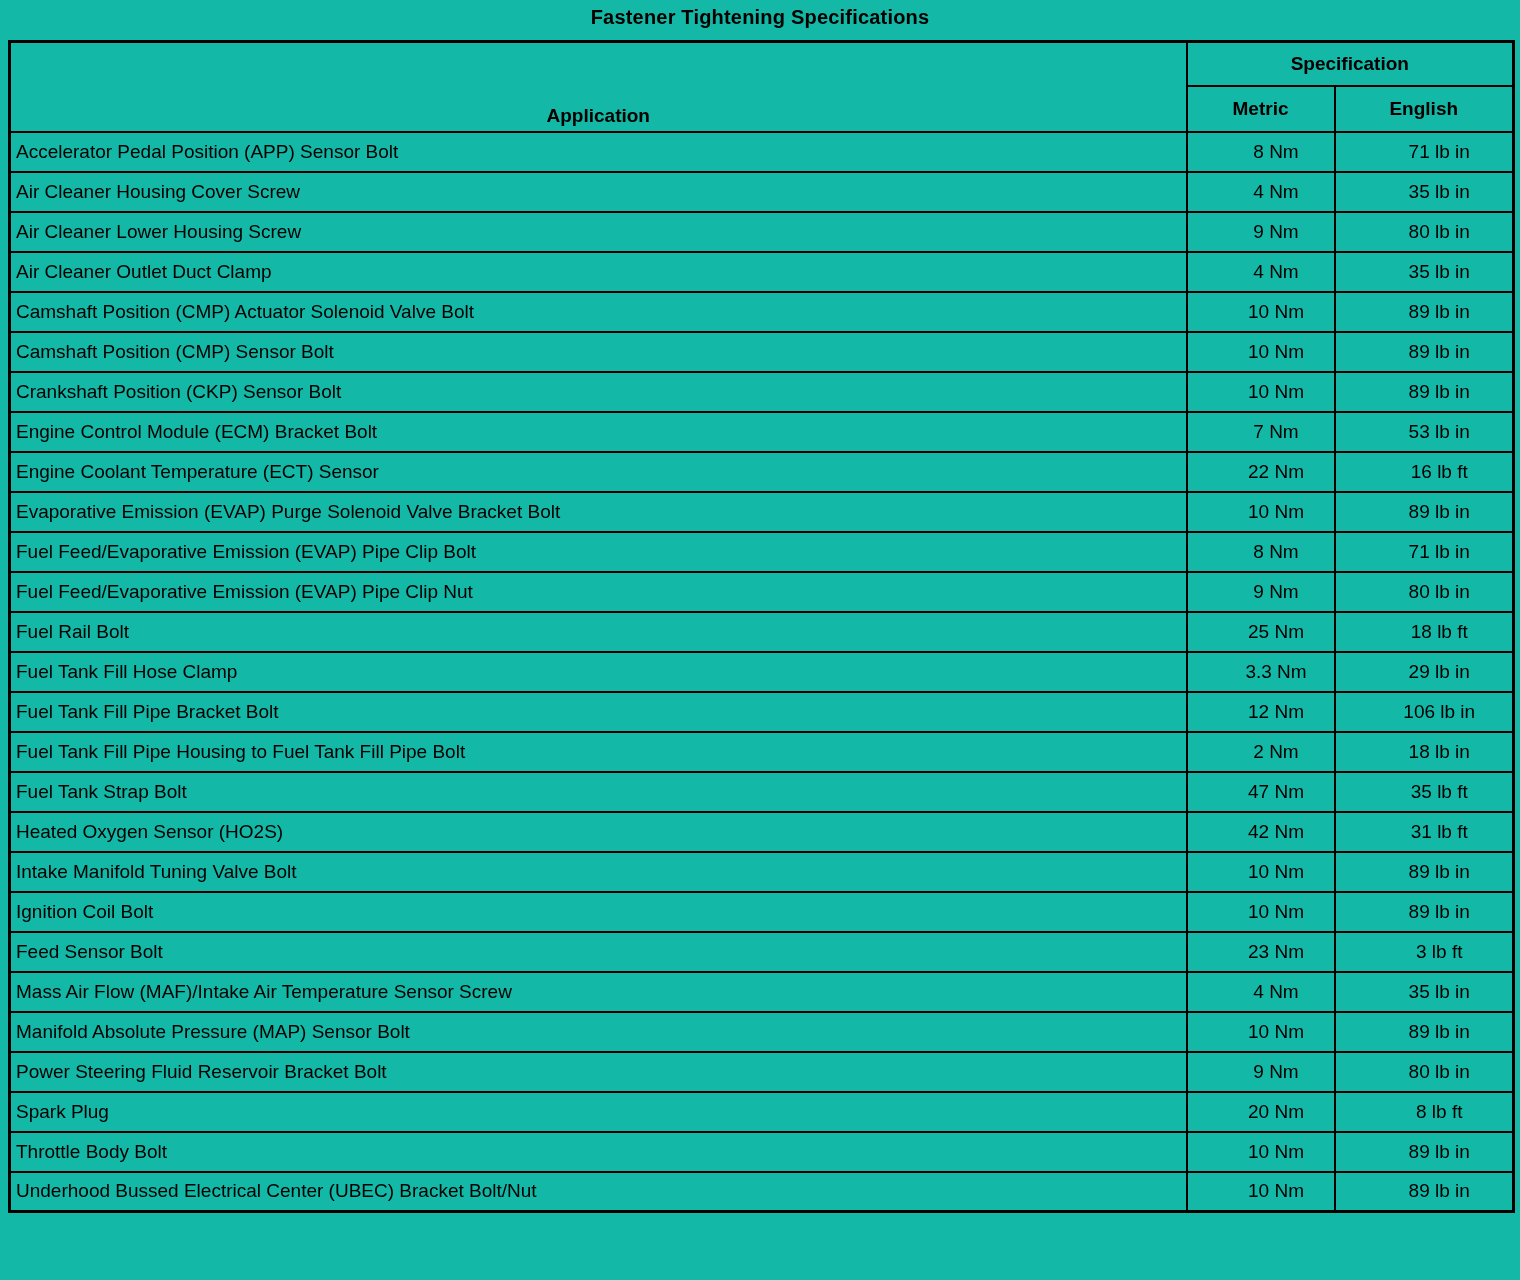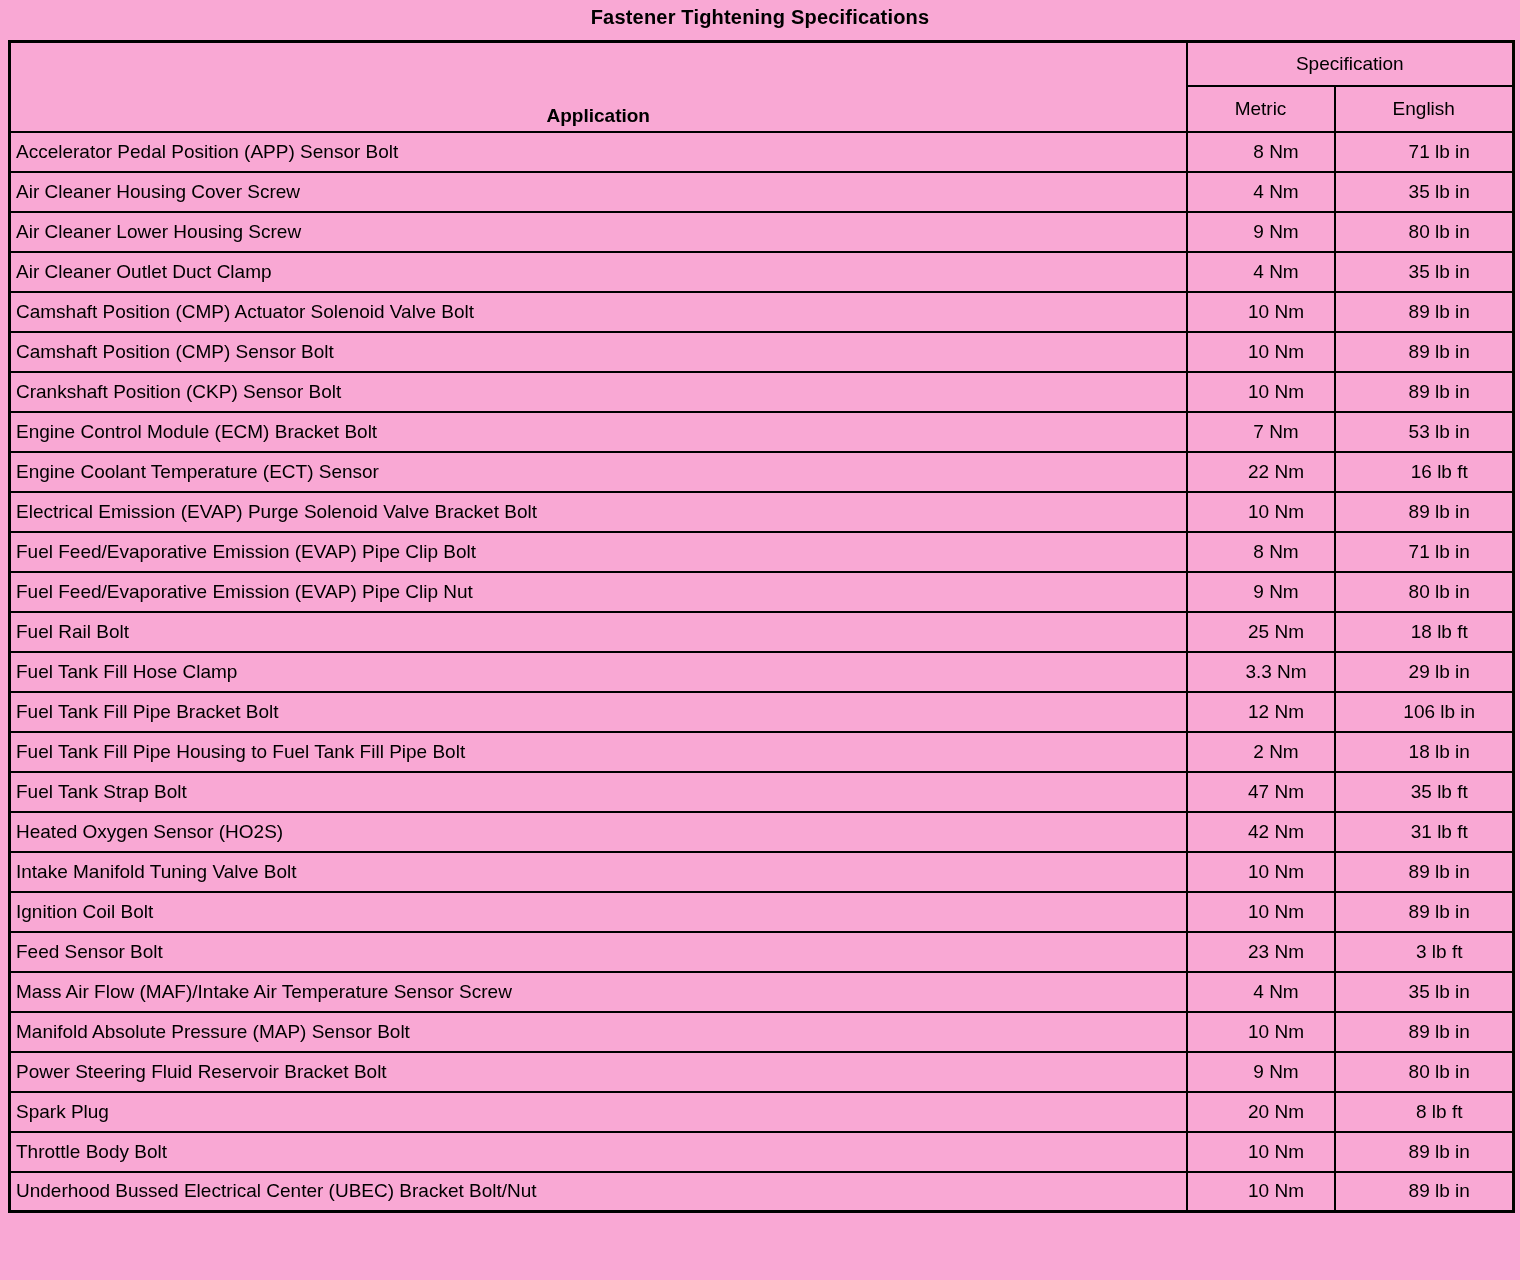--- a/index.html
+++ b/index.html
@@ -6,21 +6,21 @@
     margin: 0;
     padding: 0;
     background: #ffffff;
     color: #000000;
     font-family: "Liberation Sans", sans-serif;
   }
   .page {
     width: 1520px;
     height: 1280px;
     box-sizing: border-box;
-    background: #f9a8d4;
+    background: #14b8a6;
   }
   .title {
     text-align: center;
     font-weight: bold;
     font-size: 20px;
     padding-top: 6px;
     padding-bottom: 11px;
     letter-spacing: 0.2px;
   }
   table.spec-table {
@@ -43,27 +43,27 @@
   col.col-english { width: 179px; }
 
   th.header-application {
     font-weight: bold;
     text-align: center;
     vertical-align: bottom;
     font-size: 20px;
     padding-bottom: 4px;
   }
   th.header-specification {
-    font-weight: normal;
+    font-weight: bold;
     text-align: center;
     font-size: 20px;
     height: 44px;
   }
   th.header-sub {
-    font-weight: normal;
+    font-weight: bold;
     text-align: center;
     font-size: 20px;
     height: 46px;
   }
   td.cell-application {
     text-align: left;
     padding-left: 5px;
     height: 40px;
     vertical-align: middle;
     margin-top: 27px;
@@ -138,21 +138,21 @@
           <td class="cell-application">Engine Control Module (ECM) Bracket Bolt</td>
           <td class="cell-metric">7 Nm</td>
           <td class="cell-english">53 lb in</td>
         </tr>
         <tr>
           <td class="cell-application">Engine Coolant Temperature (ECT) Sensor</td>
           <td class="cell-metric">22 Nm</td>
           <td class="cell-english">16 lb ft</td>
         </tr>
         <tr>
-          <td class="cell-application">Electrical Emission (EVAP) Purge Solenoid Valve Bracket Bolt</td>
+          <td class="cell-application">Evaporative Emission (EVAP) Purge Solenoid Valve Bracket Bolt</td>
           <td class="cell-metric">10 Nm</td>
           <td class="cell-english">89 lb in</td>
         </tr>
         <tr>
           <td class="cell-application">Fuel Feed/Evaporative Emission (EVAP) Pipe Clip Bolt</td>
           <td class="cell-metric">8 Nm</td>
           <td class="cell-english">71 lb in</td>
         </tr>
         <tr>
           <td class="cell-application">Fuel Feed/Evaporative Emission (EVAP) Pipe Clip Nut</td>

